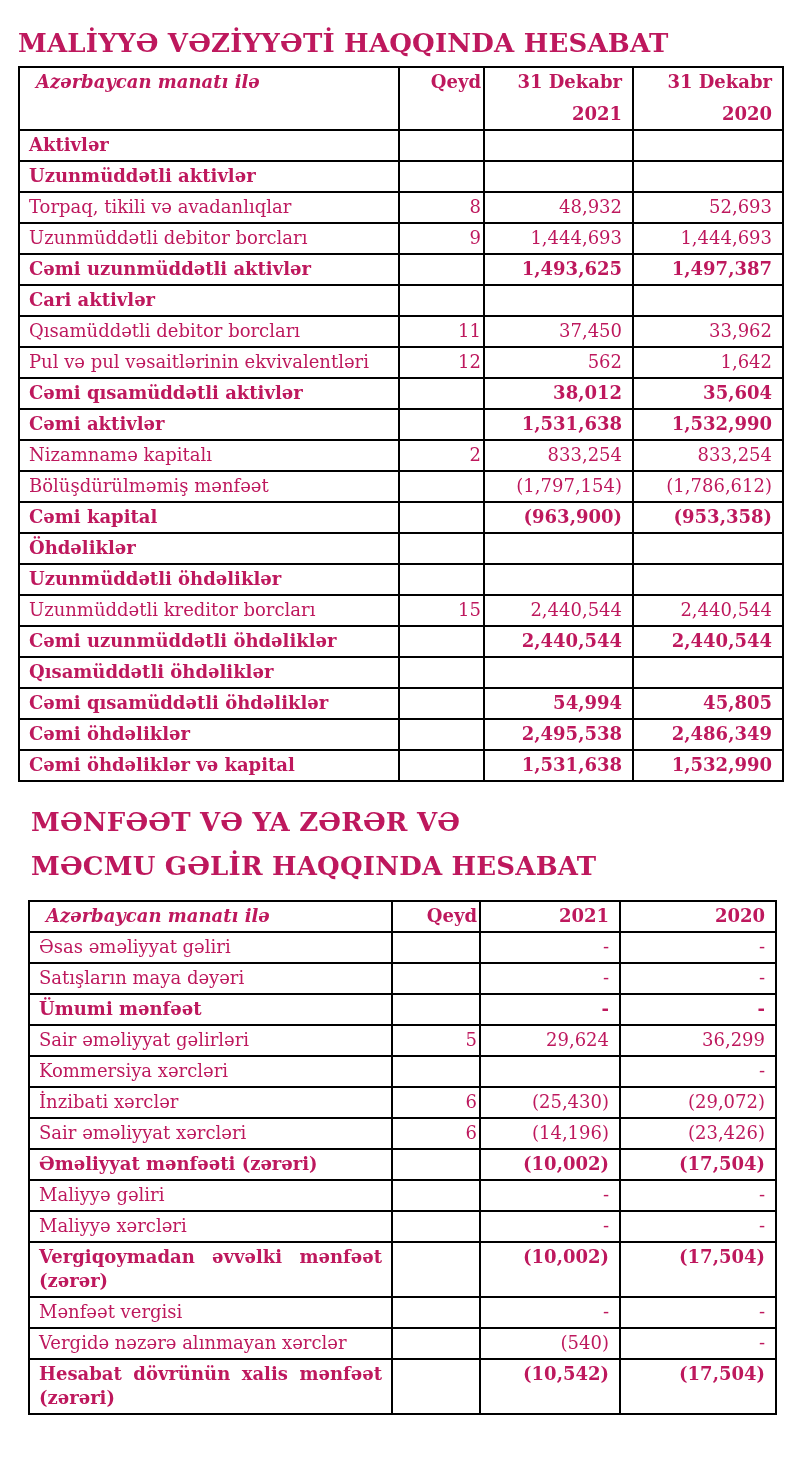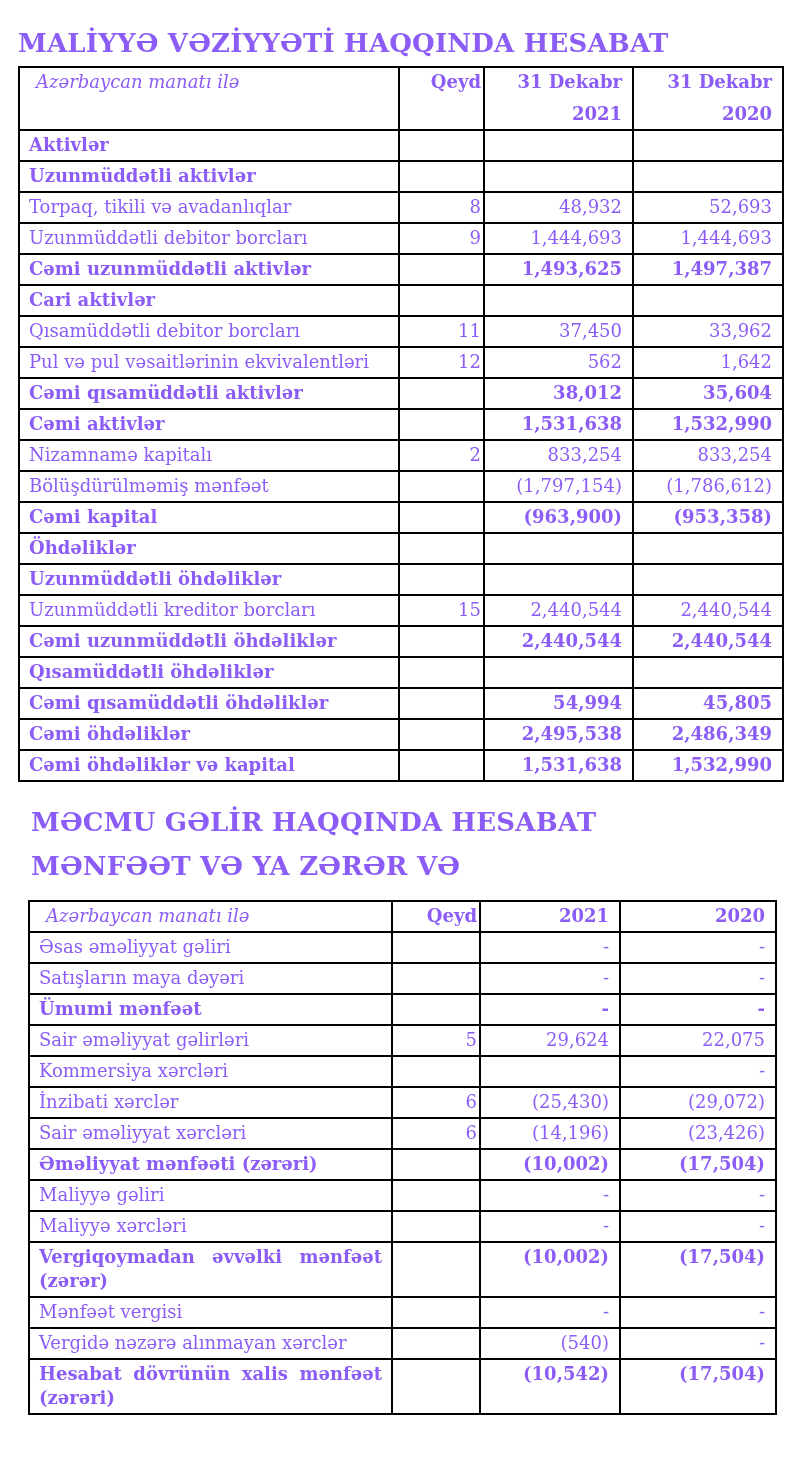--- a/index.html
+++ b/index.html
@@ -1,21 +1,21 @@
 <!DOCTYPE html>
 <html><head>
 <meta charset="utf-8">
 <style>
   * { box-sizing: border-box; }
   html, body { margin: 0; padding: 0; background: #ffffff; }
   .page {
     width: 800px;
     height: 1483px;
     background: #ffffff;
-    color: #8b5cf6;
+    color: #be185d;
     font-family: "DejaVu Serif", "Liberation Serif", serif;
     overflow: hidden;
     position: relative;
   }
   .doc-title {
     font-size: 26px;
     font-weight: bold;
     letter-spacing: 0.2px;
     line-height: 34px;
   }
@@ -37,21 +37,21 @@
     line-height: 24px;
     padding: 2px 9px 3px 9px;
     vertical-align: top;
     overflow: hidden;
     text-align: left;
     font-weight: normal;
   }
   th { font-weight: bold; }
   th.currency {
     font-style: italic;
-    font-weight: normal;
+    font-weight: bold;
     padding-left: 16px;
   }
   td.note, th.note { text-align: right; padding-left: 2px; padding-right: 2px; }
   td.num, th.num { text-align: right; padding-right: 10px; }
   .hdr-line2 { margin-top: 8px; }
   tr.bold td { font-weight: bold; }
   .t2 td.lbl { text-align: justify; }
 </style>
 </head>
 <body>
@@ -205,22 +205,22 @@
         <tr class="bold">
           <td class="lbl">Cəmi öhdəliklər və kapital</td>
           <td class="note"></td>
           <td class="num">1,531,638</td>
           <td class="num">1,532,990</td>
         </tr>
       </tbody>
   </table>
 
   <div class="title-2-wrap">
+    <div class="doc-title">MƏNFƏƏT VƏ YA ZƏRƏR VƏ</div>
     <div class="doc-title">MƏCMU GƏLİR HAQQINDA HESABAT</div>
-    <div class="doc-title">MƏNFƏƏT VƏ YA ZƏRƏR VƏ</div>
   </div>
 
   <table class="t2">
     <colgroup>
       <col style="width:363px">
         <col style="width:88px">
         <col style="width:140px">
         <col style="width:156px">
     </colgroup>
     <thead>
@@ -247,21 +247,21 @@
         <tr class="bold">
           <td class="lbl">Ümumi mənfəət</td>
           <td class="note"></td>
           <td class="num">-</td>
           <td class="num">-</td>
         </tr>
         <tr>
           <td class="lbl">Sair əməliyyat gəlirləri</td>
           <td class="note">5</td>
           <td class="num">29,624</td>
-          <td class="num">22,075</td>
+          <td class="num">36,299</td>
         </tr>
         <tr>
           <td class="lbl">Kommersiya xərcləri</td>
           <td class="note"></td>
           <td class="num"></td>
           <td class="num">-</td>
         </tr>
         <tr>
           <td class="lbl">İnzibati xərclər</td>
           <td class="note">6</td>

